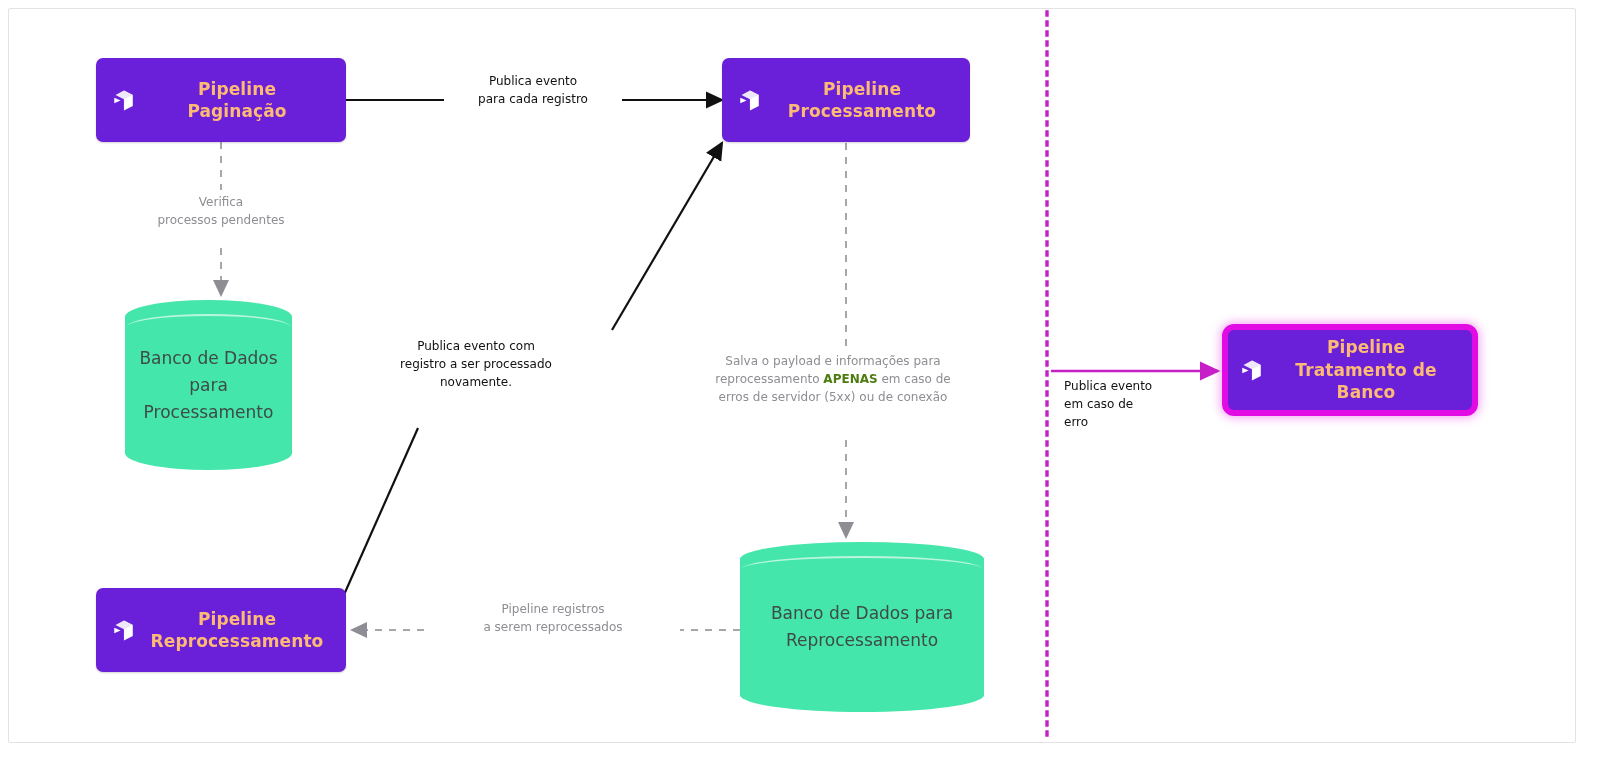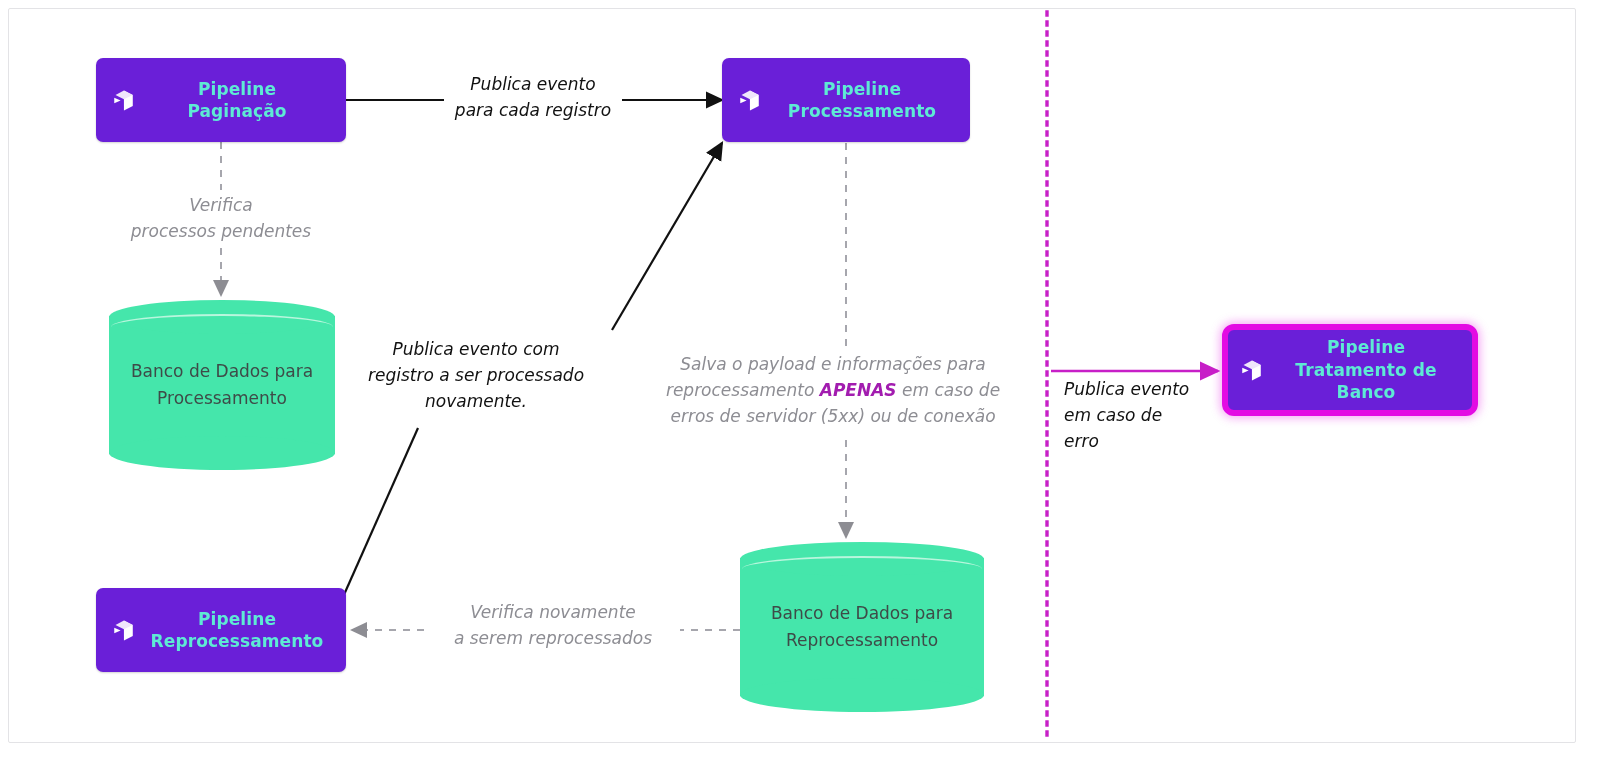--- a/index.html
+++ b/index.html
@@ -36,21 +36,21 @@
   }
   .pipe .ico {
     flex: 0 0 auto;
     width: 30px; height: 30px;
     margin-right: 4px;
     display: flex; align-items: center; justify-content: center;
   }
   .pipe .ptxt {
     flex: 1 1 auto;
     text-align: center;
-    color: #5eead4;
+    color: #fdba74;
     font-weight: bold;
     font-size: 17px;
     line-height: 1.32;
     letter-spacing: .1px;
     padding-right: 14px;
     font-family: "DejaVu Sans", sans-serif;
   }
   .pipe.err {
     background: #6A1FD8;
     border: 6px solid #E30BE3;
@@ -101,30 +101,29 @@
     color: #3e4b48;
     font-size: 17px;
     line-height: 1.58;
     z-index: 3;
     font-family: "DejaVu Sans", sans-serif;
   }
 
   
   .lbl {
     position: absolute;
-    font-size: 17px;
+    font-size: 12px;
     line-height: 1.52;
     font-family: "DejaVu Sans", sans-serif;
     white-space: pre-line;
-    font-style: italic;
   }
   .lbl.black { color: #111111; text-align: center; }
   .lbl.gray  { color: #8d8d93; text-align: center; }
   .lbl.left  { color: #111111; text-align: left; }
-  .lbl b { font-weight: bold; color: #a21caf; }
+  .lbl b { font-weight: bold; color: #4d7c0f; }
 
   svg.edges {
     position: absolute;
     left: 0; top: 0;
     width: 1600px; height: 759px;
     pointer-events: none;
   }
 </style>
 </head>
 <body>
@@ -216,21 +215,21 @@
     <span class="ico">
       <svg width="27" height="27" viewBox="0 0 32 32">
         <path d="M16.5 4.2 L27 9.6 V22.4 L16.5 27.8 Z" fill="#ffffff"></path>
         <path d="M16.5 4.2 L27 9.6 L16.5 14.6 L6.5 9.6 Z" fill="#efe6fb"></path>
         <path d="M5 12.6 L12.6 16 L5 19.4 Z" fill="#ffffff"></path>
       </svg>
     </span>
     <span class="ptxt"><span>Pipeline</span><br><span>Tratamento de Banco</span></span>
   </div>
 
-  <div class="db" style="left:109px; top:300px; width:226px; height:170px;">
+  <div class="db" style="left:125px; top:300px; width:167px; height:170px;">
     <div class="body"></div>
     <div class="cap-bot"></div>
     <div class="cap-top"></div>
     <div class="cap-rim"></div>
     <div class="dbtxt">Banco de Dados
 para
 Processamento</div>
   </div>
 
   <div class="db" style="left:740px; top:542px; width:244px; height:170px;">
@@ -250,19 +249,19 @@
 processos pendentes</div>
 
   <div class="lbl black" style="left:343px; top:337px; width:266px;">Publica evento com
 registro a ser processado
 novamente.</div>
 
   <div class="lbl gray" style="left:644px; top:352px; width:378px;"><span>Salva o payload e informações para
 reprocessamento </span><b>APENAS</b><span> em caso de
 erros de servidor (5xx) ou de conexão</span></div>
 
-  <div class="lbl gray" style="left:424px; top:600px; width:258px;">Verifica novamente
+  <div class="lbl gray" style="left:424px; top:600px; width:258px;">Pipeline registros
 a serem reprocessados</div>
 
   <div class="lbl left" style="left:1064px; top:377px; width:150px;">Publica evento
 em caso de
 erro</div>
 </div>
 
 </body></html>

